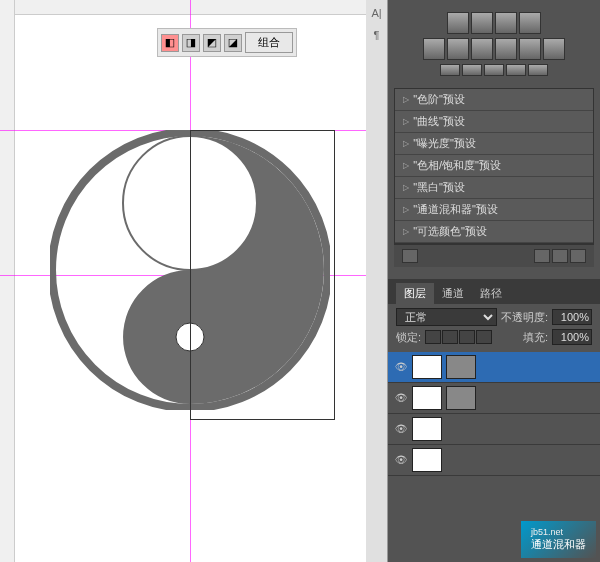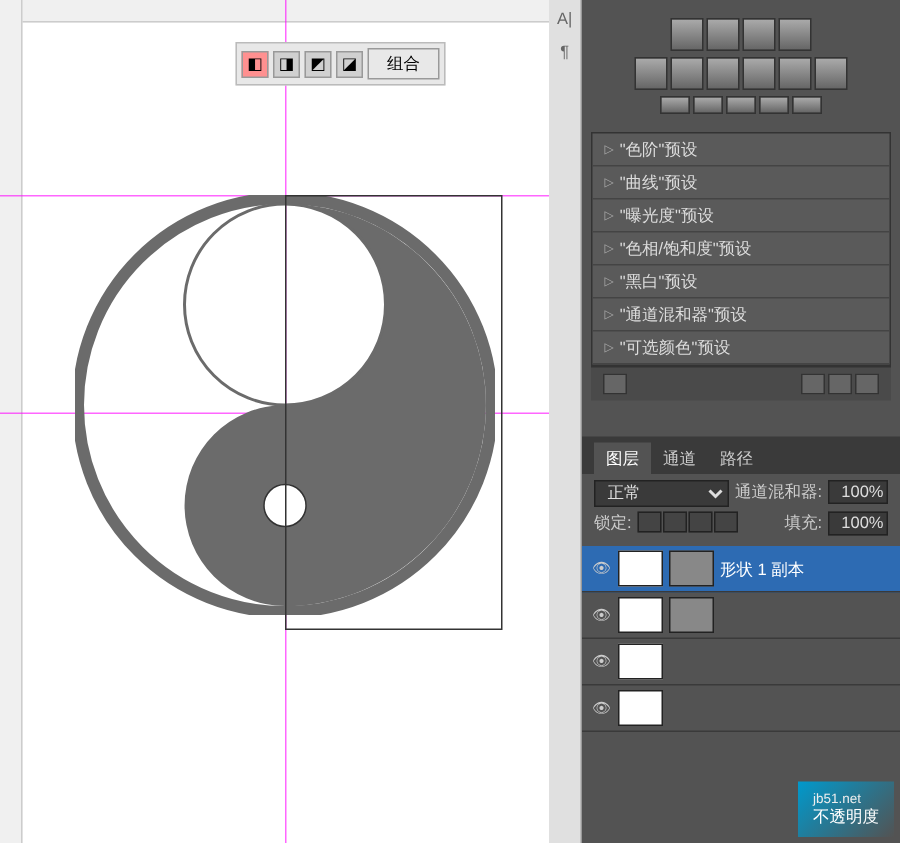--- a/index.html
+++ b/index.html
@@ -20,25 +20,25 @@
 .vert-icon { width: 18px; height: 18px; margin: 4px auto; color: #666; text-align: center; line-height: 18px; }
 .adj-icons { padding: 12px 20px 8px; }
 .icon-row { display: flex; gap: 2px; margin-bottom: 4px; justify-content: center; }
 .adj-icon { width: 22px; height: 22px; background: linear-gradient(#aaa,#666); border: 1px solid #333; }
 .adj-icon.sm { width: 20px; height: 12px; }
 .presets { background: #5a5a5a; margin: 0 6px; border: 1px solid #333; }
 .preset-item { padding: 3px 8px; border-bottom: 1px solid #444; color: #ddd; display: flex; align-items: center; cursor: pointer; }
 .preset-item::before { content: "▷"; font-size: 8px; margin-right: 4px; color: #aaa; }
 .panel-footer { display: flex; justify-content: space-between; padding: 4px 8px; background: #4a4a4a; margin: 0 6px; border-top: 1px solid #333; }
 .foot-icon { width: 16px; height: 14px; background: #666; border: 1px solid #333; }
-.tabs { display: flex; background: #3a3a3a; padding: 4px 8px 0; margin-top: 24px; }
+.tabs { display: flex; background: #3a3a3a; padding: 4px 8px 0; margin-top: 12px; }
 .tab { padding: 3px 8px; color: #ccc; cursor: pointer; }
 .tab.active { background: #535353; color: #fff; }
 .layer-controls { padding: 4px 8px; background: #535353; }
-.ctrl-row { display: flex; align-items: flex-start; gap: 4px; margin-bottom: 3px; }
+.ctrl-row { display: flex; align-items: center; gap: 4px; margin-bottom: 3px; }
 .blend-select { flex: 1; background: #3a3a3a; color: #ddd; border: 1px solid #222; padding: 1px 4px; }
 .opacity-input { width: 40px; background: #3a3a3a; color: #ddd; border: 1px solid #222; padding: 1px 2px; text-align: right; }
 .lbl { color: #ccc; }
 .lock-icons { display: flex; gap: 1px; }
 .lock-ic { width: 16px; height: 14px; background: #444; border: 1px solid #222; }
 .layers-list { background: #535353; }
 .layer-row { display: flex; align-items: center; padding: 3px 6px; border-bottom: 1px solid #3a3a3a; gap: 4px; }
 .layer-row.selected { background: #2d6bb3; }
 .vis-eye { width: 14px; height: 12px; color: #ccc; text-align: center; font-size: 10px; }
 .thumb { width: 30px; height: 24px; background: #fff; border: 1px solid #222; }
@@ -129,21 +129,21 @@
       <div class="tab active">图层</div>
       <div class="tab">通道</div>
       <div class="tab">路径</div>
     </div>
 
   <div class="layer-controls">
     <div class="ctrl-row">
       <select class="blend-select">
         <option>正常</option>
       </select>
-      <span class="lbl">通道混和器:</span>
+      <span class="lbl">不透明度:</span>
       <input class="opacity-input" value="100%" style="">
     </div>
     <div class="ctrl-row">
       <span class="lbl">锁定:</span>
       <div class="lock-icons">
         <div class="lock-ic"></div>
         <div class="lock-ic"></div>
         <div class="lock-ic"></div>
         <div class="lock-ic"></div>
       </div>
@@ -151,34 +151,33 @@
       <span class="lbl">填充:</span>
       <input class="opacity-input" value="100%" style="">
     </div>
   </div>
 
   <div class="layers-list" id="layers-list">
       <div class="layer-row selected">
         <div class="vis-eye">👁</div>
         <div class="thumb"></div>
         <div class="thumb mask"></div>
-        <div class="layer-name">形状 1 副本</div>
       </div>
       <div class="layer-row">
         <div class="vis-eye">👁</div>
         <div class="thumb"></div>
         <div class="thumb mask"></div>
       </div>
       <div class="layer-row">
         <div class="vis-eye">👁</div>
         <div class="thumb"></div>
       </div>
       <div class="layer-row">
         <div class="vis-eye">👁</div>
         <div class="thumb"></div>
       </div>
     </div>
 </div>
 
 <div class="watermark">
   <div class="sub">jb51.net</div>
-  <div>不透明度</div>
+  <div>通道混和器</div>
 </div>
 
 </body></html>

